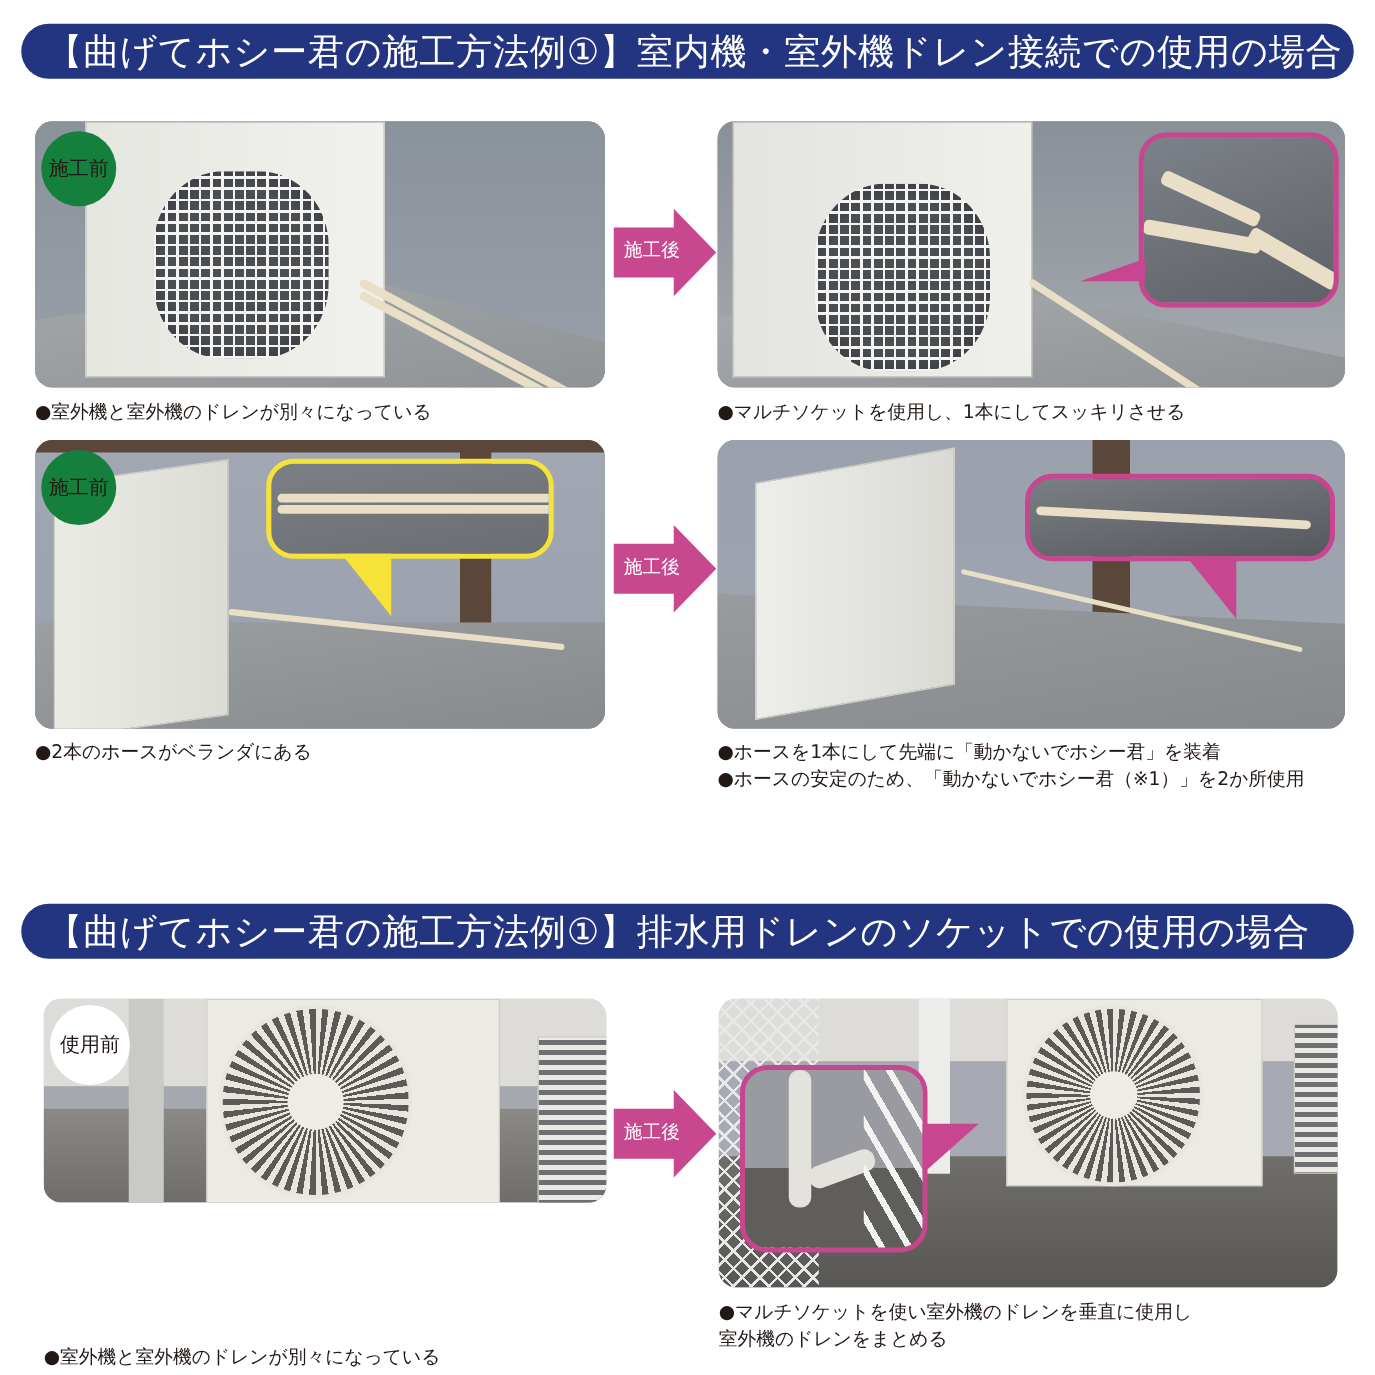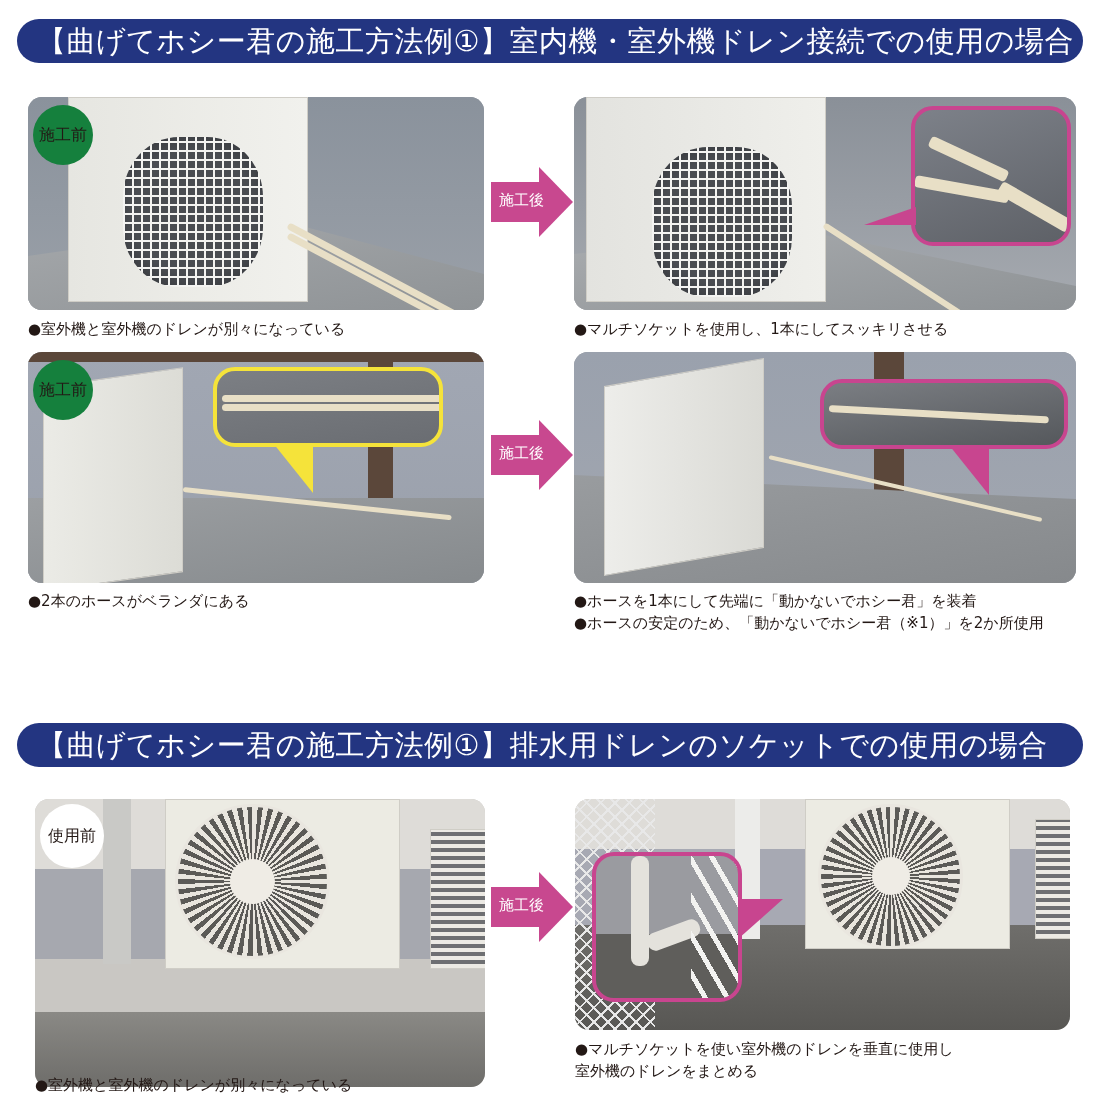--- a/index.html
+++ b/index.html
@@ -121,21 +121,21 @@
   <span>●ホースを1本にして先端に「動かないでホシー君」を装着</span>
 </div>
 <div class="cap" style="left:574px; top:612px;">
   <span>●ホースの安定のため、「動かないでホシー君（※1）」を2か所使用</span>
 </div>
 
 <div class="banner" style="top:723px;">
   <span>【曲げてホシー君の施工方法例①】排水用ドレンのソケットでの使用の場合</span>
 </div>
 
-<div class="photo" style="left:35px; top:799px; width:450px; height:288px; background:#c9c7c3;">
+<div class="photo" style="left:35px; top:799px; width:450px; height:163px; background:#c9c7c3;">
   <div class="wall" style="height:70px; background:#dedcd8;"></div>
   <div class="wall" style="top:70px; height:90px; background:#a6a8af;"></div>
   <div class="floor" style="height:75px; background:linear-gradient(180deg,#8a8985,#6e6d6a);"></div>
   <div style="position:absolute; left:68px; top:0; width:28px; height:165px; background:#c9c9c6;"></div>
   <div class="unit" style="left:130px; top:0; width:235px; height:170px; background:#ecebe3;"></div>
   <div class="fan" style="left:140px; top:5px; width:155px; height:155px;"></div>
   <div class="hub" style="left:195px; top:60px; width:45px; height:45px;"></div>
   <div class="unit" style="left:395px; top:30px; width:60px; height:140px; background:repeating-linear-gradient(0deg,#eceae4 0 4px,#6e6f72 4px 8px);"></div>
   <div class="badge white" style="left:5px; top:5px; width:64px; height:64px;">
     <span>使用前</span>

